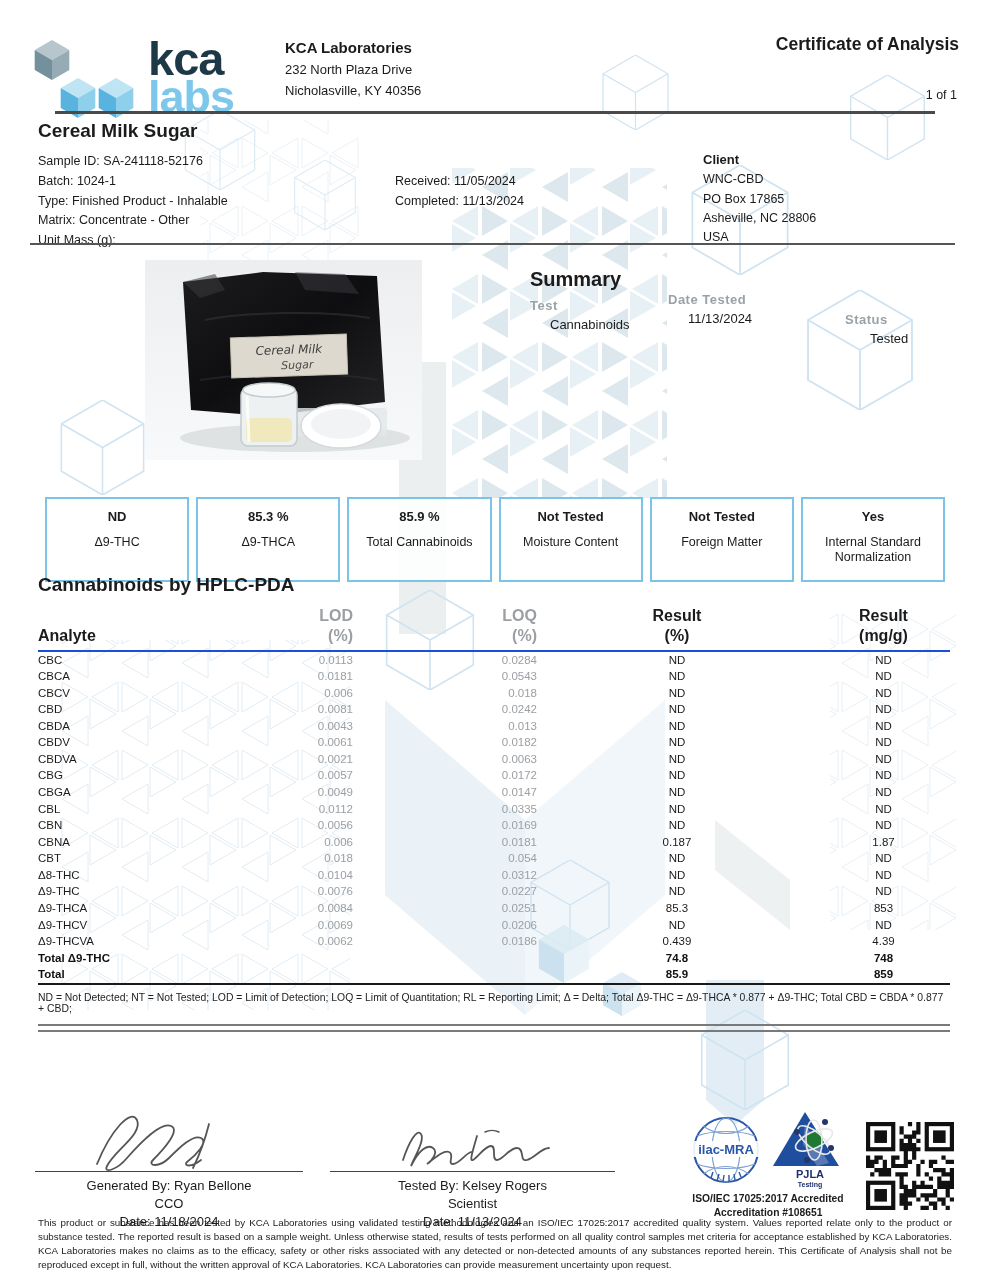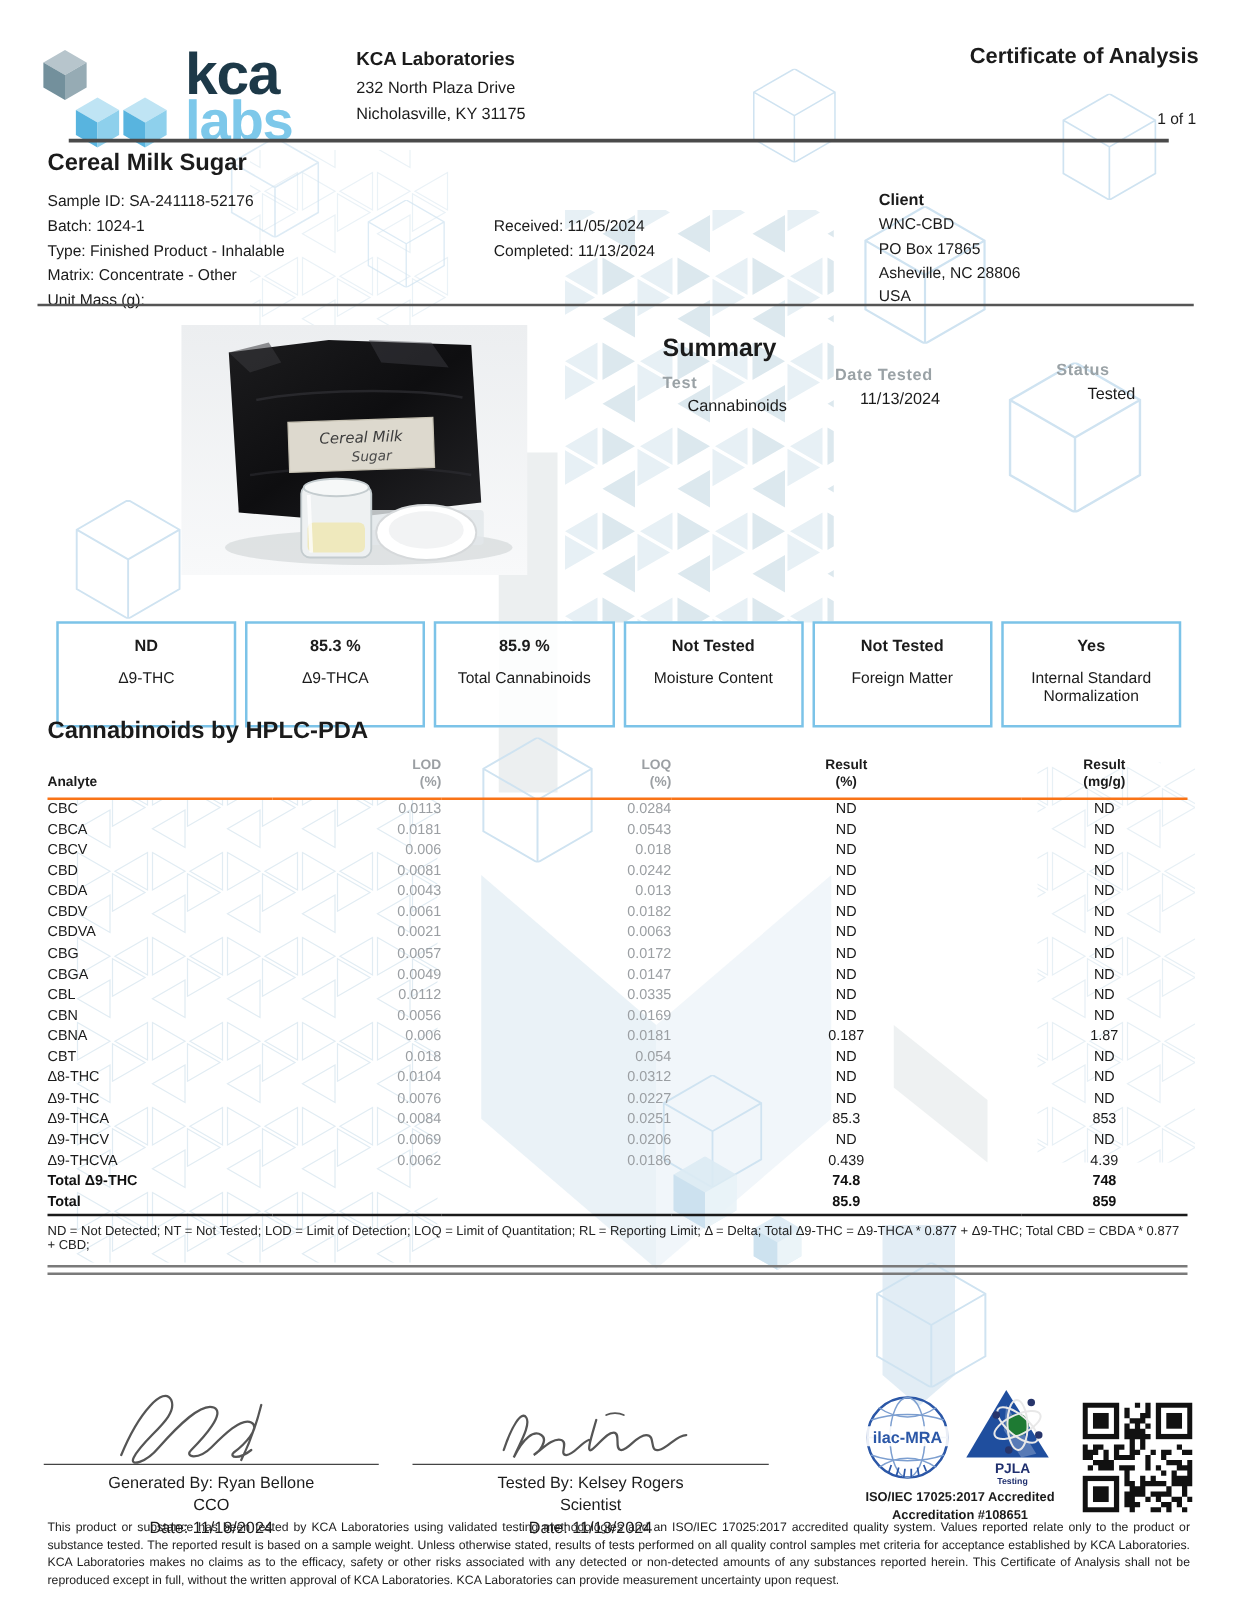--- a/index.html
+++ b/index.html
@@ -31,35 +31,35 @@
   
   .photo{left:145px;top:260px;width:277px;height:200px;}
 
   
   .summary-title{left:530px;top:268px;font-size:20px;font-weight:bold;}
   .sum-col{font-size:13px;}
   .sum-col .h{color:#9aa2a6;font-weight:bold;letter-spacing:.5px;}
   .sum-col .v{margin-top:4px;margin-left:20px;}
   .sum-1{left:530px;top:298px;}
   .sum-2{left:668px;top:292px;}
-  .sum-3{left:845px;top:288px;}
+  .sum-3{left:845px;top:312px;}
 
   
   .box-row{left:45px;top:497px;width:900px;display:flex;gap:7px;}
   .result-box{flex:1;height:71px;border:2px solid #7cc3e8;background:rgba(255,255,255,.85);
               text-align:center;padding-top:10px;box-sizing:content-box;}
   .box-value{font-weight:bold;font-size:13px;}
   .box-label{font-size:12.5px;margin-top:11px;line-height:1.22;}
 
   
   .section-title{left:38px;top:574px;font-size:19px;font-weight:bold;}
   .table-wrap{left:38px;top:606px;width:912px;}
   table{width:100%;border-collapse:collapse;}
-  thead th{font-weight:bold;vertical-align:bottom;padding:0 0 4px 0;font-size:11px;
-           line-height:1.25;border-bottom:2px solid #f97316;}
+  thead th{font-weight:bold;vertical-align:bottom;padding:0 0 4px 0;font-size:16px;
+           line-height:1.25;border-bottom:2px solid #1d4ed8;}
   th.c-analyte{text-align:left;}
   th.c-lod,th.c-loq{text-align:right;color:#9b9fa3;}
   th.c-pct,th.c-mgg{text-align:center;}
   tbody td{padding:1.5px 0;font-size:11.5px;line-height:1.18;}
   td.analyte{text-align:left;}
   td.lod,td.loq{text-align:right;color:#9b9fa3;}
   td.pct,td.mgg{text-align:center;}
   tr.bold-row td{font-weight:bold;color:#111;}
   tr.bold-row td.lod,tr.bold-row td.loq{color:#111;}
   tr.last-row td{border-bottom:2.5px solid #1a1a1a;}
@@ -155,21 +155,21 @@
     </svg>
     <div class="logo-text">
       <div class="logo-kca">kca</div>
       <div class="logo-labs">labs</div>
     </div>
   </div>
 
   <div class="layer lab-block" style="left:263px;top:36px;">
     <div class="bold">KCA Laboratories</div>
     <div>232 North Plaza Drive</div>
-    <div>Nicholasville, KY 31175</div>
+    <div>Nicholasville, KY 40356</div>
   </div>
 
 
   <div class="layer coa-title">Certificate of Analysis</div>
   <div class="layer page-num">1 of 1</div>
   <div class="layer hrule rule-head"></div>
 
   <div class="layer product-title">Cereal Milk Sugar</div>
 
   <div class="layer sample-block">

